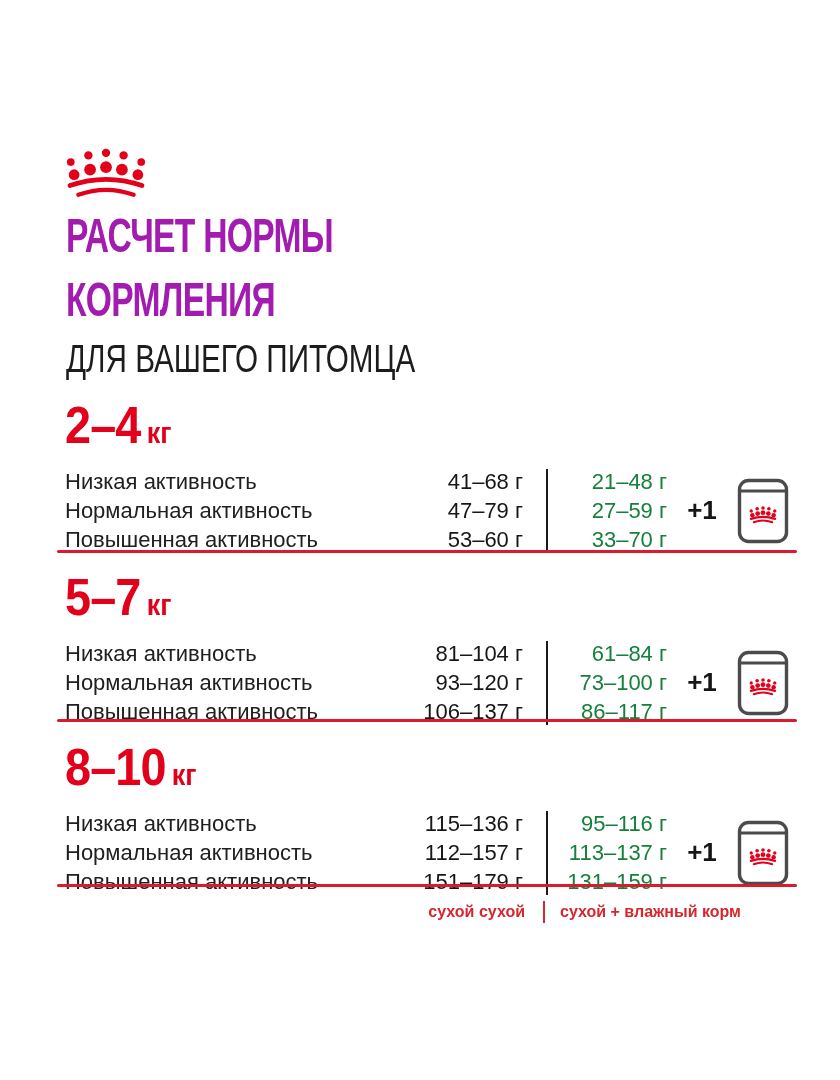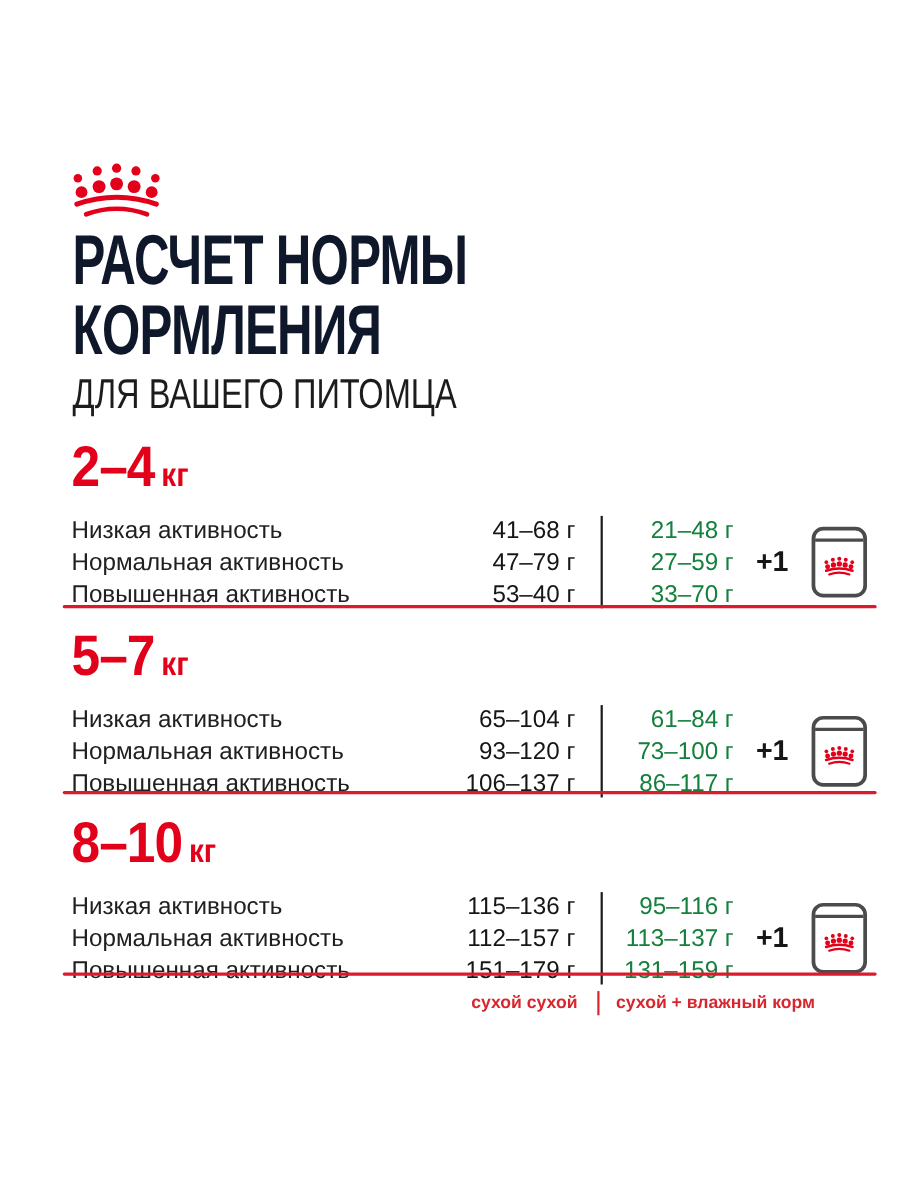--- a/index.html
+++ b/index.html
@@ -3,22 +3,22 @@
 <meta charset="utf-8">
 <style>
   html,body{margin:0;padding:0;background:#ffffff;}
   .page{position:relative;width:840px;height:1080px;background:#ffffff;overflow:hidden;
         font-family:"Liberation Sans","DejaVu Sans",sans-serif;color:#1c1c1c;}
 
   
   .logo{position:absolute;left:64px;top:147px;width:84px;height:52px;}
 
   
-  .title{position:absolute;left:66px;top:204px;color:#0f172a;font-weight:bold;
-         font-size:64px;line-height:64px;letter-spacing:-1px;white-space:nowrap;}
+  .title{position:absolute;left:66px;top:204px;color:#a21caf;font-weight:bold;
+         font-size:48px;line-height:64px;letter-spacing:-1px;white-space:nowrap;}
   .title .line{display:block;transform:scaleX(0.70);transform-origin:left center;}
   .subtitle{position:absolute;left:66px;top:339px;color:#1c1c1c;font-size:38px;line-height:40px;
             white-space:nowrap;transform:scaleX(0.78);transform-origin:left center;letter-spacing:0px;}
 
   
   .badge{position:absolute;left:638px;top:220px;width:140px;height:138px;}
   .badge svg{position:absolute;left:0;top:0;}
   .badge .num{position:absolute;left:0;top:24px;width:140px;text-align:center;color:#e2001a;
               font-size:62px;font-weight:bold;line-height:62px;transform:scaleX(0.68);white-space:nowrap;}
   .badge .unit{position:absolute;left:0;top:92px;width:140px;text-align:center;color:#161616;
@@ -89,21 +89,21 @@
     </div>
     <div class="sec-table">
       <div class="col-labels">
         <div>Низкая активность</div>
         <div>Нормальная активность</div>
         <div>Повышенная активность</div>
       </div>
       <div class="col-v1">
         <div>41–68 г</div>
         <div>47–79 г</div>
-        <div>53–40 г</div>
+        <div>53–60 г</div>
       </div>
       <div class="vbar"></div>
       <div class="col-v2">
         <div>21–48 г</div>
         <div>27–59 г</div>
         <div>33–70 г</div>
       </div>
       <div class="plus">+1</div>
       <svg class="pouch" viewBox="0 0 52 66">
         <rect x="2.5" y="2.5" width="47" height="61" rx="9" fill="none" stroke="#4b4b4d" stroke-width="3.4"></rect>
@@ -136,21 +136,21 @@
       <span class="range">5–7</span>
       <span class="unit">кг</span>
     </div>
     <div class="sec-table">
       <div class="col-labels">
         <div>Низкая активность</div>
         <div>Нормальная активность</div>
         <div>Повышенная активность</div>
       </div>
       <div class="col-v1">
-        <div>65–104 г</div>
+        <div>81–104 г</div>
         <div>93–120 г</div>
         <div>106–137 г</div>
       </div>
       <div class="vbar"></div>
       <div class="col-v2">
         <div>61–84 г</div>
         <div>73–100 г</div>
         <div>86–117 г</div>
       </div>
       <div class="plus">+1</div>

